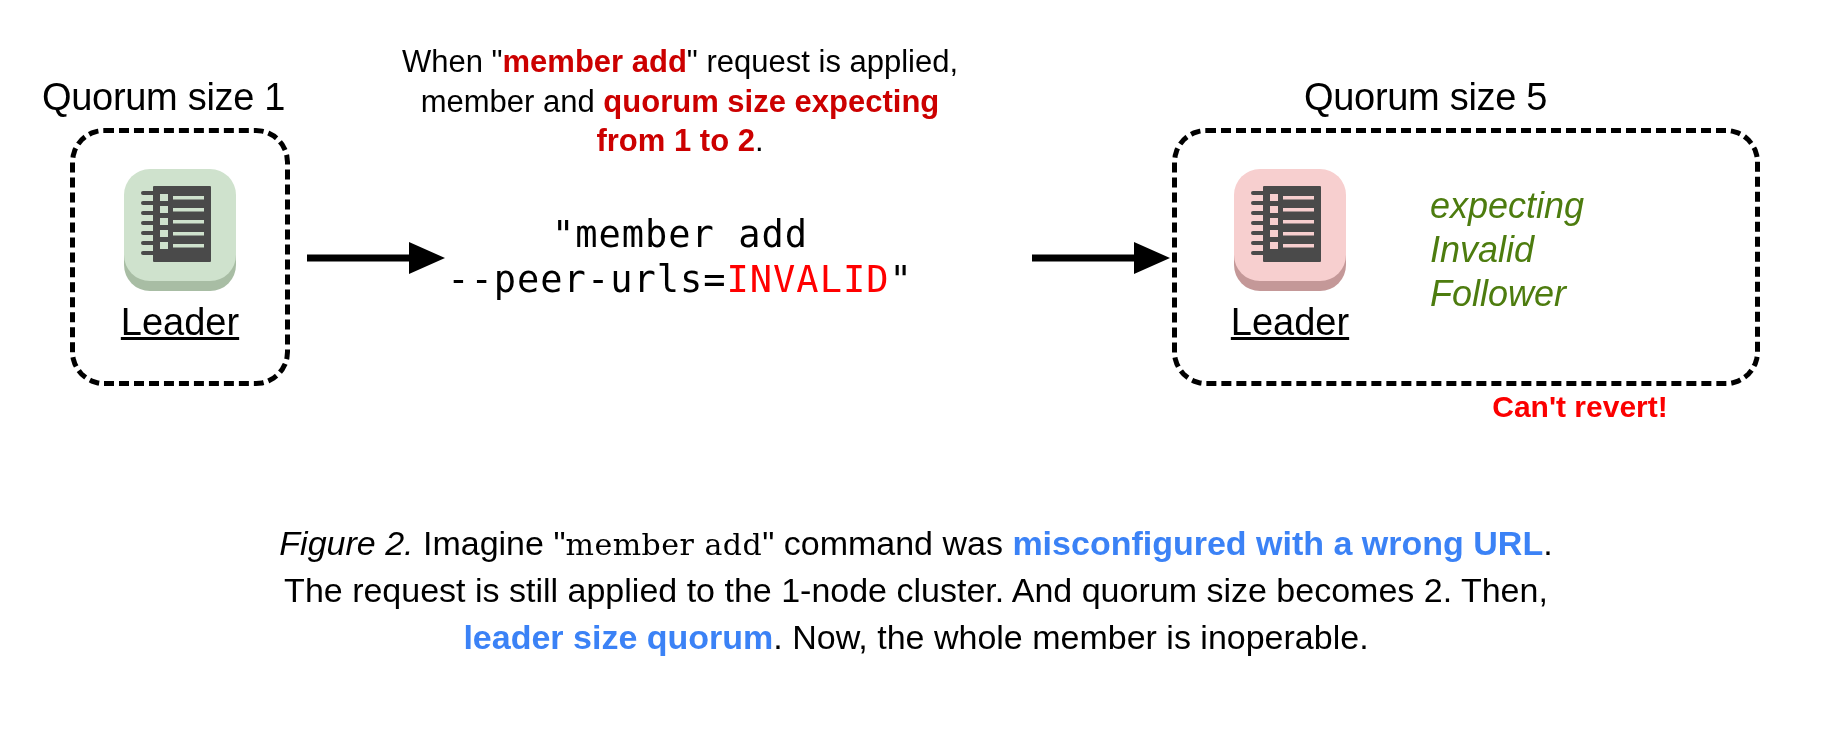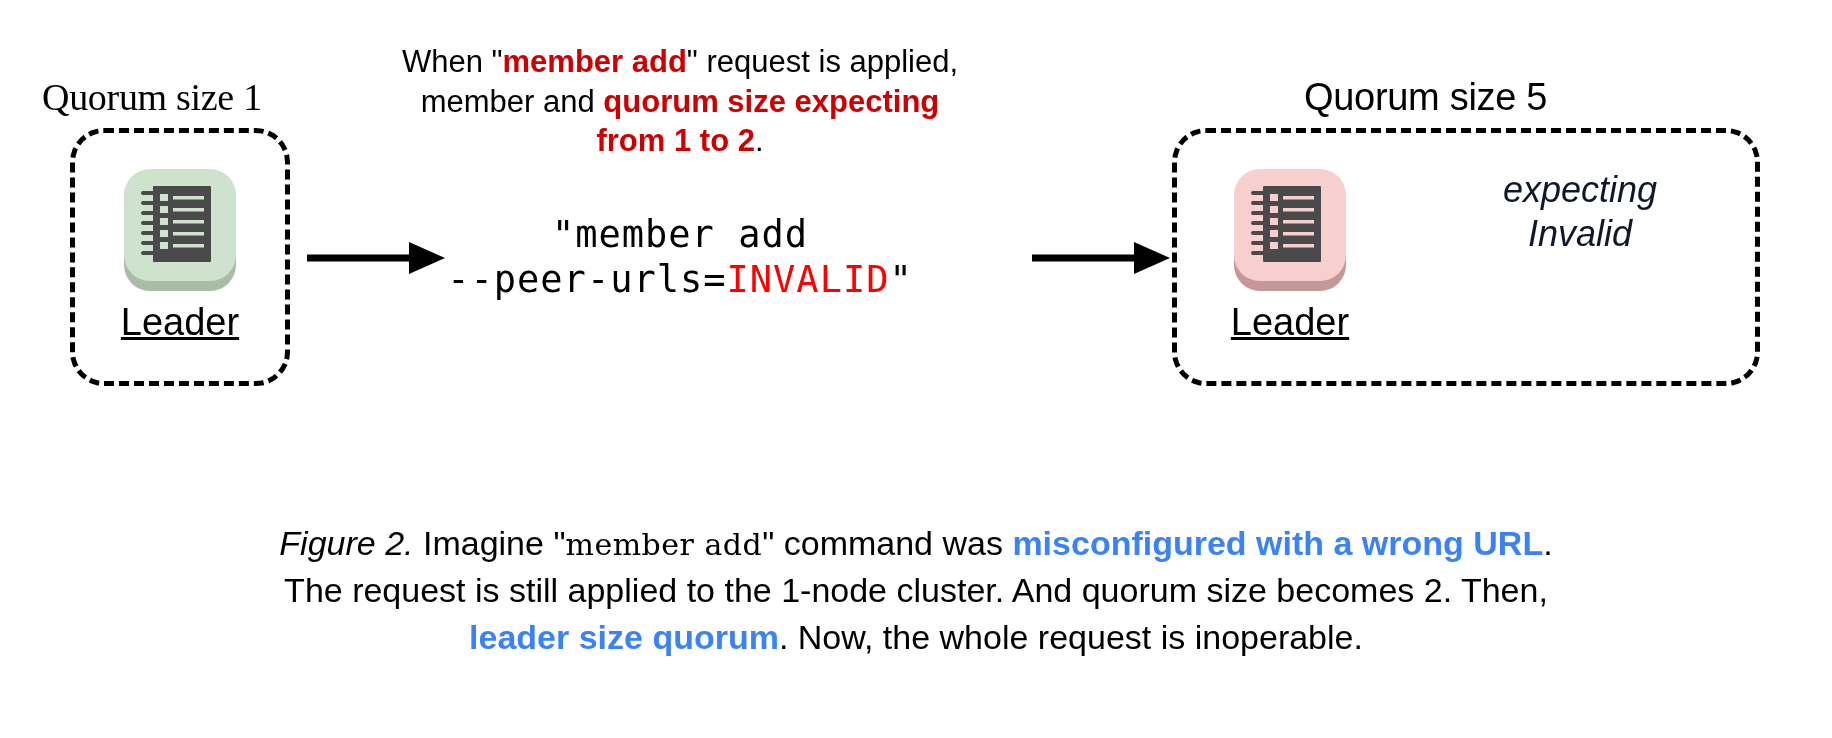--- a/index.html
+++ b/index.html
@@ -81,26 +81,26 @@
     line-height: 1;
     margin-top: 10px;
     color: #000;
     white-space: nowrap;
     text-decoration: underline;
   }
 
   
   .side-note {
     position: absolute;
-    text-align: center;
     font-style: italic;
     font-size: 36px;
     line-height: 1.22;
-    color: #0f172a;
-    white-space: nowrap;
+    color: #4d7c0f;
+    white-space: nowrap;
+    margin-top: 16px;
   }
   .warn-note {
     position: absolute;
     text-align: center;
     font-weight: bold;
     font-size: 30px;
     line-height: 1;
     color: #fb0000;
     white-space: nowrap;
   }
@@ -157,21 +157,21 @@
     color: #3b82f6;
     font-weight: bold;
   }
   .cap-line { display: block; }
 </style>
 </head>
 <body>
 
 <div class="stage">
 
-  <div class="abs cluster-title" style="left:42px; top:78px;font-family:Liberation Serif, serif;">Quorum size 1</div>
+  <div class="abs cluster-title" style="left:42px; top:78px;">Quorum size 1</div>
 
   <div class="abs node-box" style="left:70px; top:128px; width:220px; height:258px;"></div>
 
   <div class="node-figure" style="left:120px; top:165px;">
     <div class="icon-wrap">
       <div class="icon-shadow" style="background:#a8bda4;"></div>
       <div class="icon-tile" style="background:#cfe2cd;"></div>
       <svg class="icon-svg" viewBox="0 0 112 112">
         <g fill="#4a4a4a">
 
@@ -259,26 +259,28 @@
           <rect x="49" y="75" width="31" height="3.5"></rect>
         </g>
       </svg>
     </div>
     <div class="node-label">Leader</div>
   </div>
 
   <div class="side-note" style="left:1430px; top:168px; width:300px;">
     <span style="display:block;">expecting</span>
     <span style="display:block;">Invalid</span>
-  </div>
-
+    <span style="display:block;">Follower</span>
+  </div>
+
+  <div class="warn-note" style="left:1430px; top:392px; width:300px;">Can't revert!</div>
 
   <div class="figure-caption" style="left:60px; top:520px; width:1712px;">
     <span class="cap-line">
       <span class="fig-num">Figure 2.</span><span> Imagine "</span><span class="code">member add</span><span>" command was </span><span class="hl">misconfigured with a wrong URL</span><span>.</span>
     </span>
     <span class="cap-line">The request is still applied to the 1-node cluster. And quorum size becomes 2. Then,</span>
     <span class="cap-line">
-      <span class="hl">leader size quorum</span><span>. Now, the whole request is inoperable.</span>
+      <span class="hl">leader size quorum</span><span>. Now, the whole member is inoperable.</span>
     </span>
   </div>
 
 </div>
 
 </body></html>

